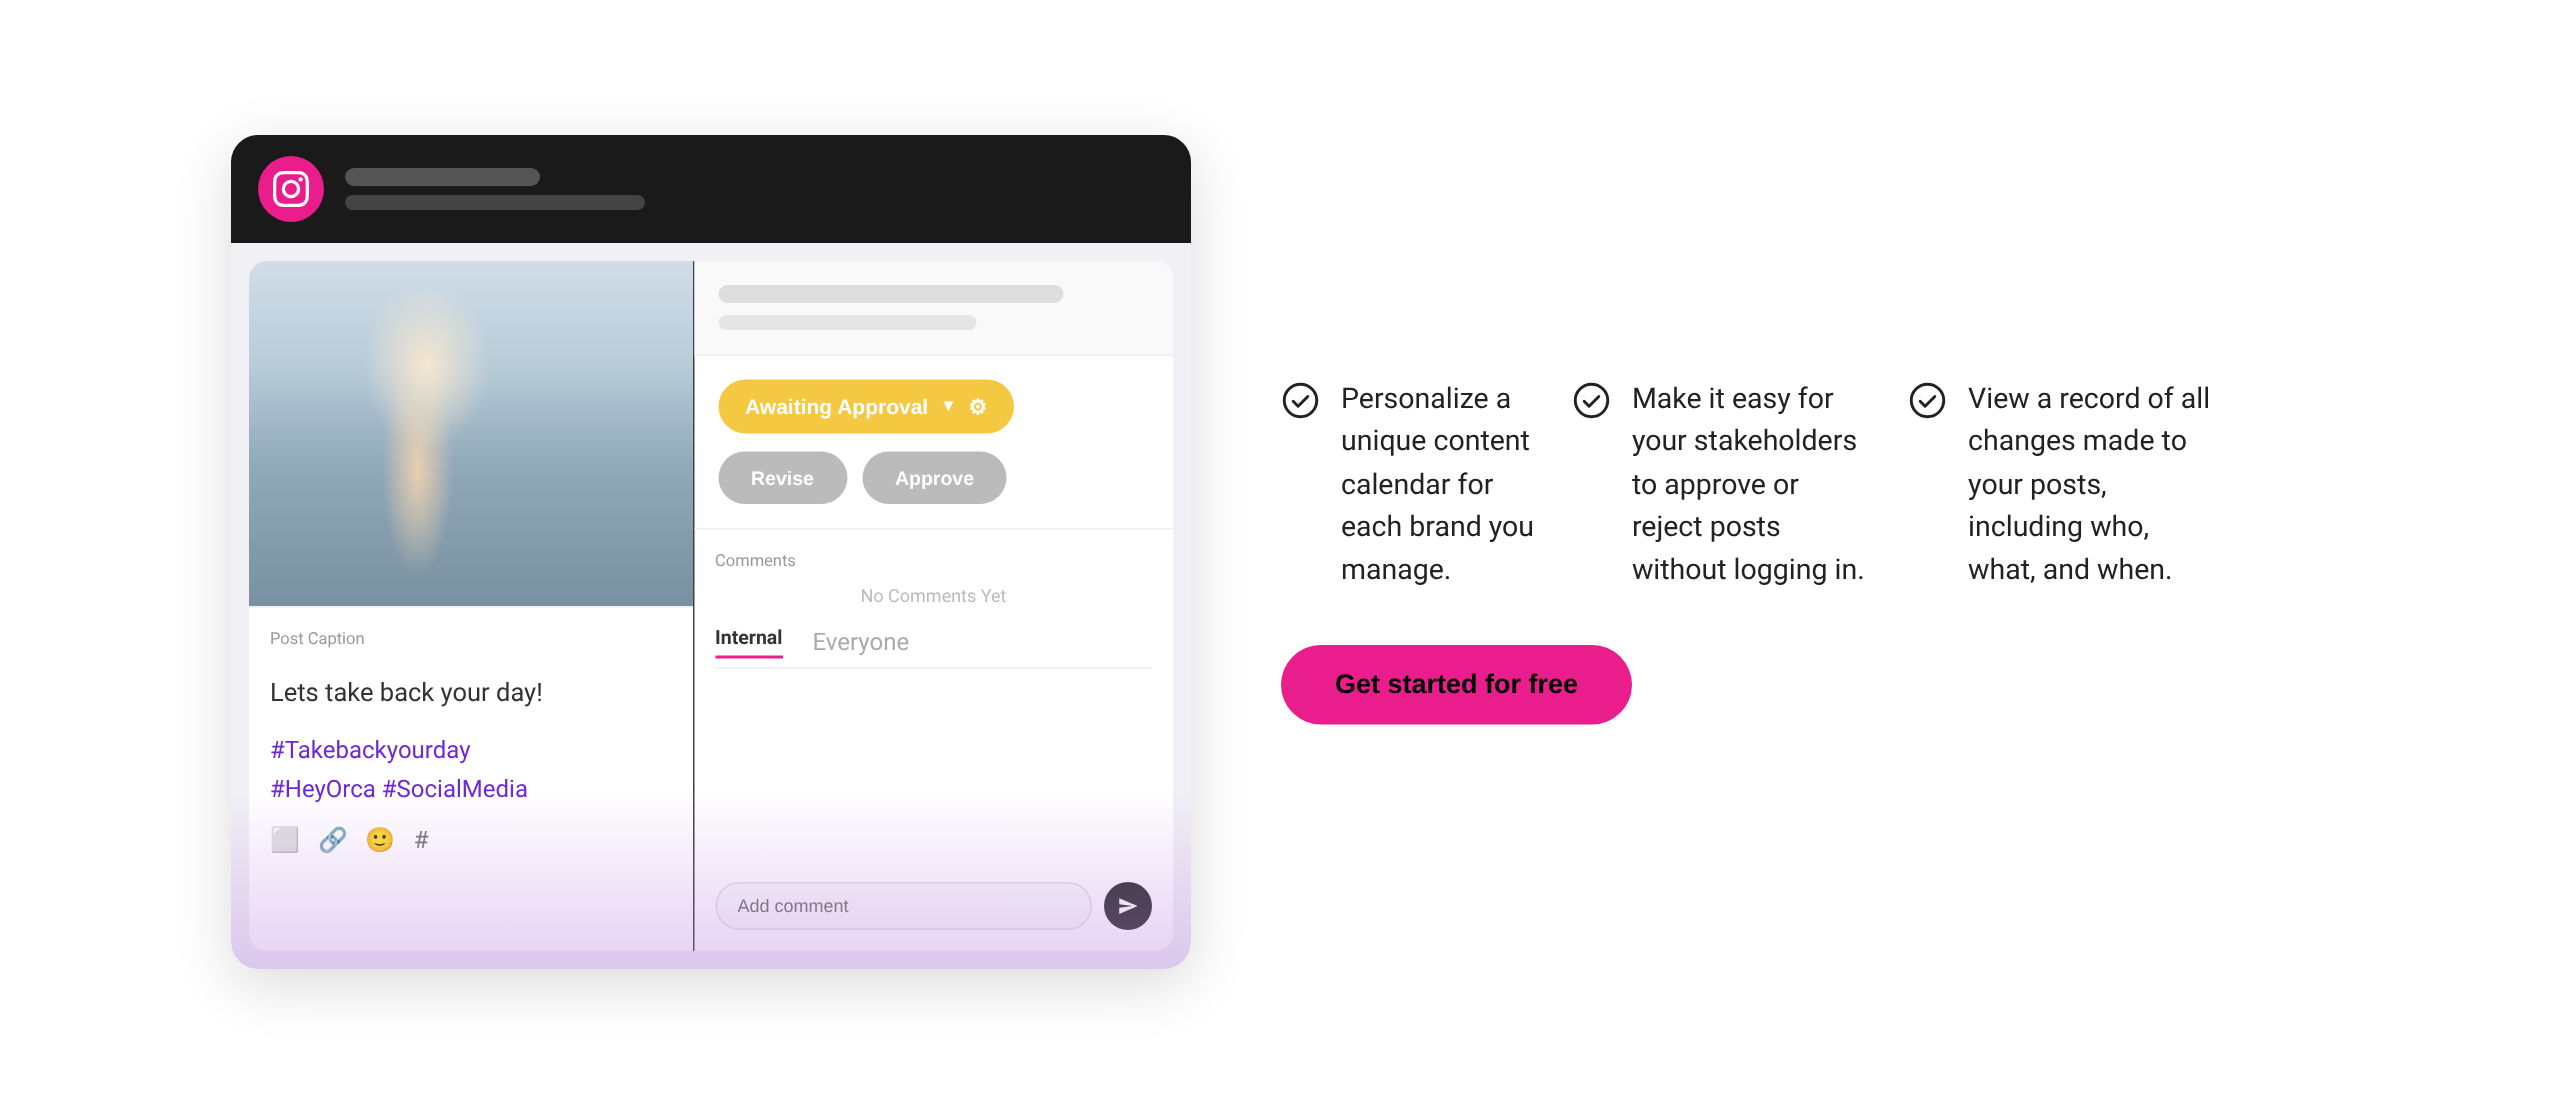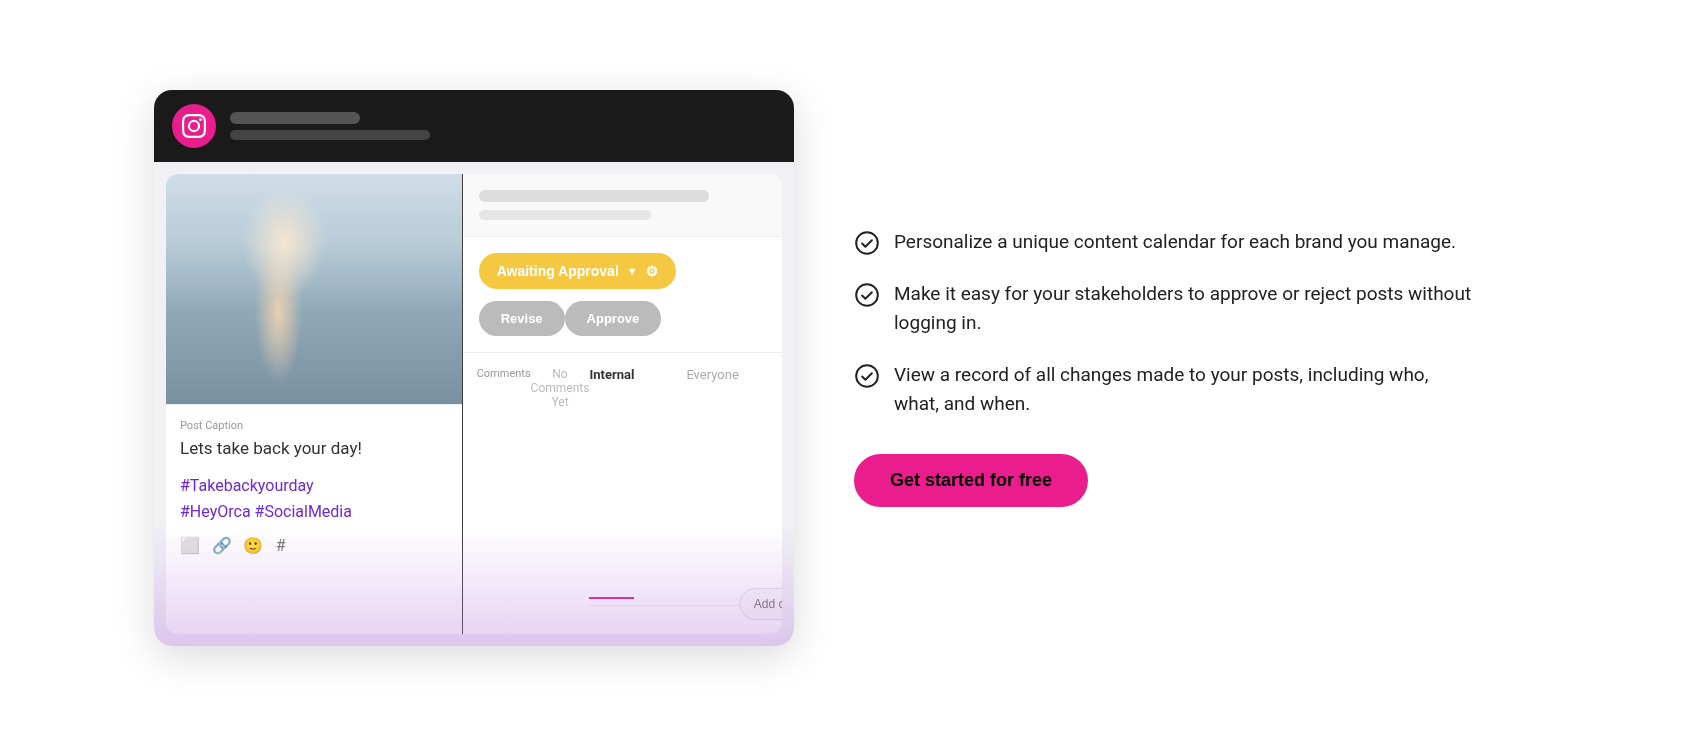--- a/index.html
+++ b/index.html
@@ -101,21 +101,21 @@
         radial-gradient(ellipse 40px 120px at 38% 60%, #e8d0b0 0%, transparent 60%),
         linear-gradient(180deg, #d0dde8 0%, #b8ccd8 30%, #90a8b8 60%, #7890a0 100%);
     }
     .mock-caption-area {
       padding: 14px;
       border-top: 1px solid #eee;
     }
     .mock-caption-label {
       font-size: 11px;
       color: #999;
-      margin-bottom: 4px;
+      margin-bottom: 18px;
     }
     .mock-caption-text {
       font-size: 17px;
       color: #333;
       line-height: 1.5;
       margin-bottom: 12px;
     }
     .mock-caption-hashtags {
       font-size: 16px;
       color: #6d28d9;
@@ -179,39 +179,40 @@
       display: flex;
       align-items: center;
       gap: 8px;
       cursor: pointer;
       width: fit-content;
     }
     .mock-awaiting-btn .arrow { font-size: 11px; }
     .mock-awaiting-btn .gear { font-size: 14px; }
     .mock-action-btns {
       display: flex;
+      gap: 10px;
     }
     .mock-btn-revise, .mock-btn-approve {
       border: none;
       border-radius: 30px;
       padding: 10px 22px;
       font-size: 13px;
       font-weight: 600;
       cursor: pointer;
       background: #bbb;
       color: #fff;
     }
 
     
     .mock-comments-area {
       padding: 14px;
       border-top: 1px solid #eee;
       flex: 1;
       display: flex;
-      flex-direction: row;
+      flex-direction: column;
     }
     .mock-comments-label {
       font-size: 11px;
       color: #999;
       margin-bottom: 10px;
     }
     .mock-no-comments {
       font-size: 12px;
       color: #bbb;
       text-align: center;
@@ -226,24 +227,23 @@
     }
     .mock-tab-internal {
       font-size: 13px;
       font-weight: 700;
       color: #333;
       cursor: pointer;
       border-bottom: 2px solid #e91e8c;
       padding-bottom: 4px;
     }
     .mock-tab-everyone {
-      font-size: 13px;
+      font-size: 16px;
       color: #aaa;
       cursor: pointer;
-      margin-left: 32px;
     }
     .mock-comment-input-row {
       display: flex;
       align-items: center;
       gap: 8px;
       margin-top: auto;
     }
     .mock-comment-input {
       flex: 1;
       border: 1px solid #e0e0e0;
@@ -276,21 +276,21 @@
     }
     .right-content h1 {
       font-size: 42px;
       font-weight: 900;
       color: #111;
       line-height: 1.15;
       margin-bottom: 32px;
     }
     .feature-list {
       display: flex;
-      flex-direction: column;
+      flex-direction: row;
       gap: 24px;
       margin-bottom: 36px;
     }
     .feature-item {
       display: flex;
       align-items: flex-start;
       gap: 14px;
     }
     .check-icon {
       width: 26px; height: 26px;

